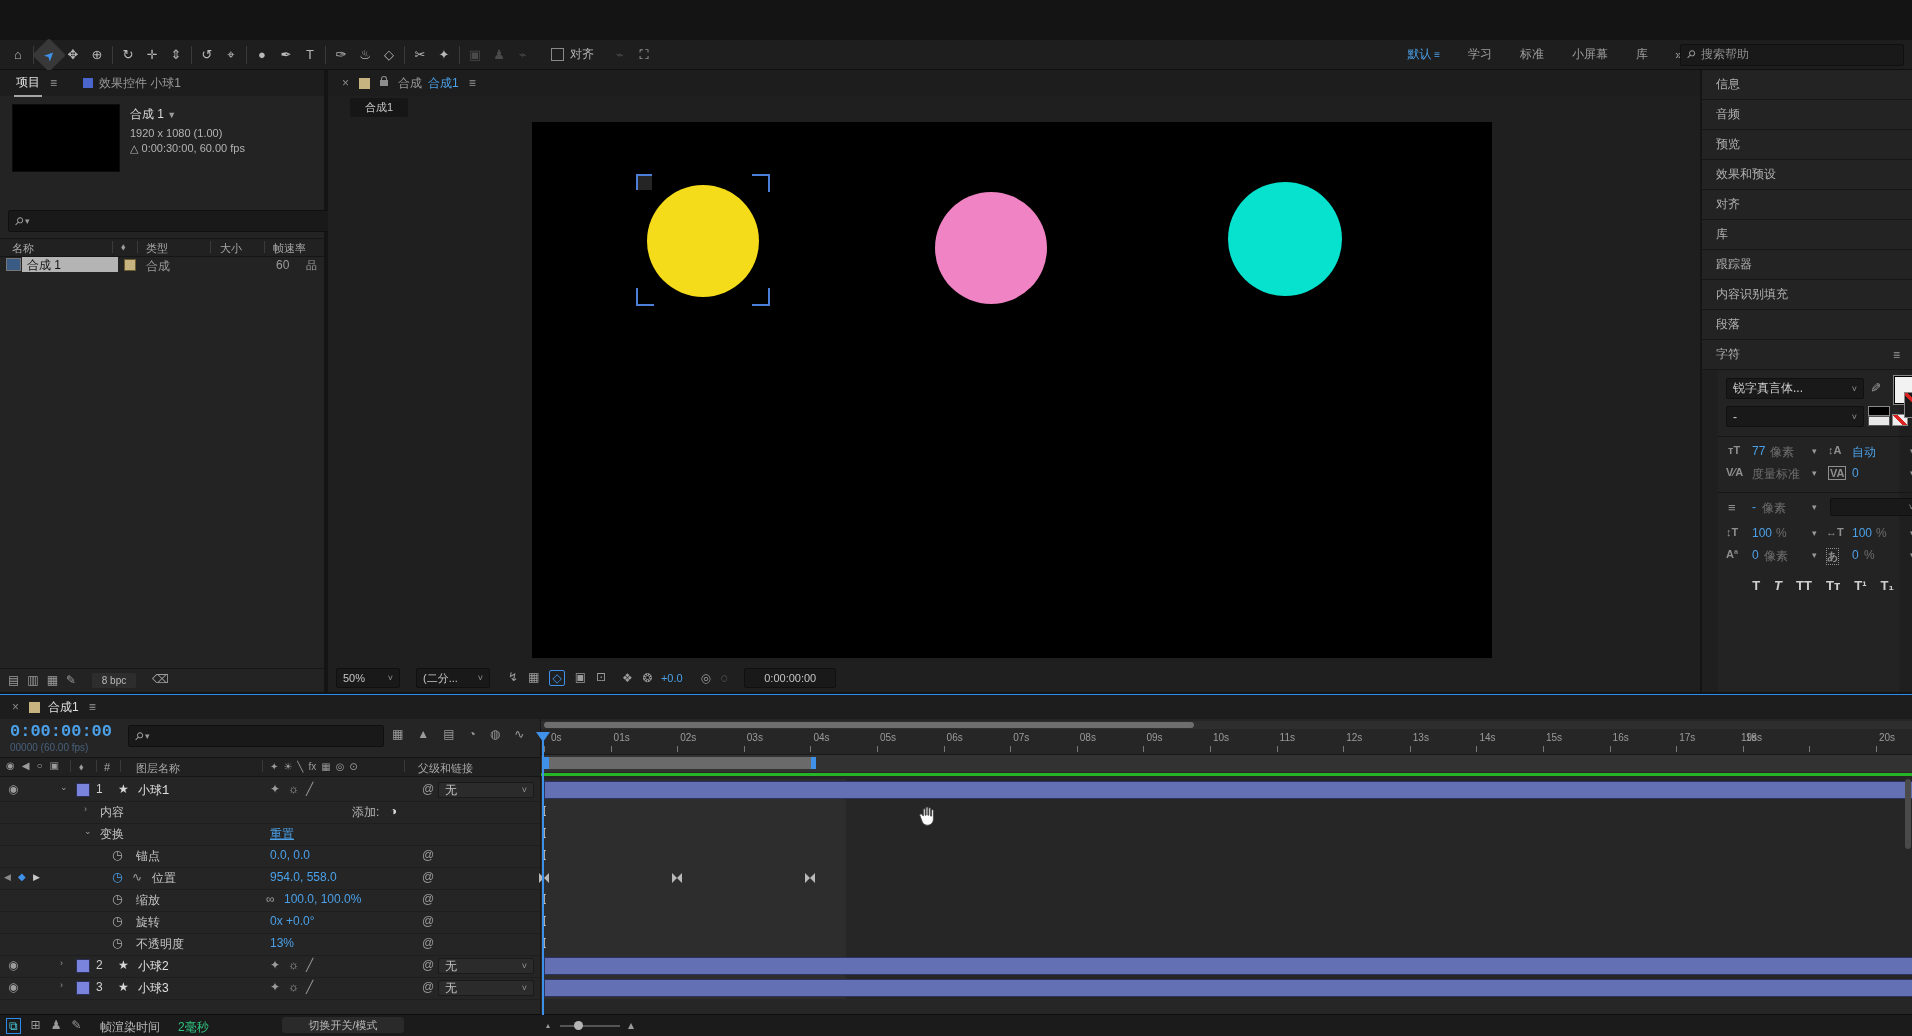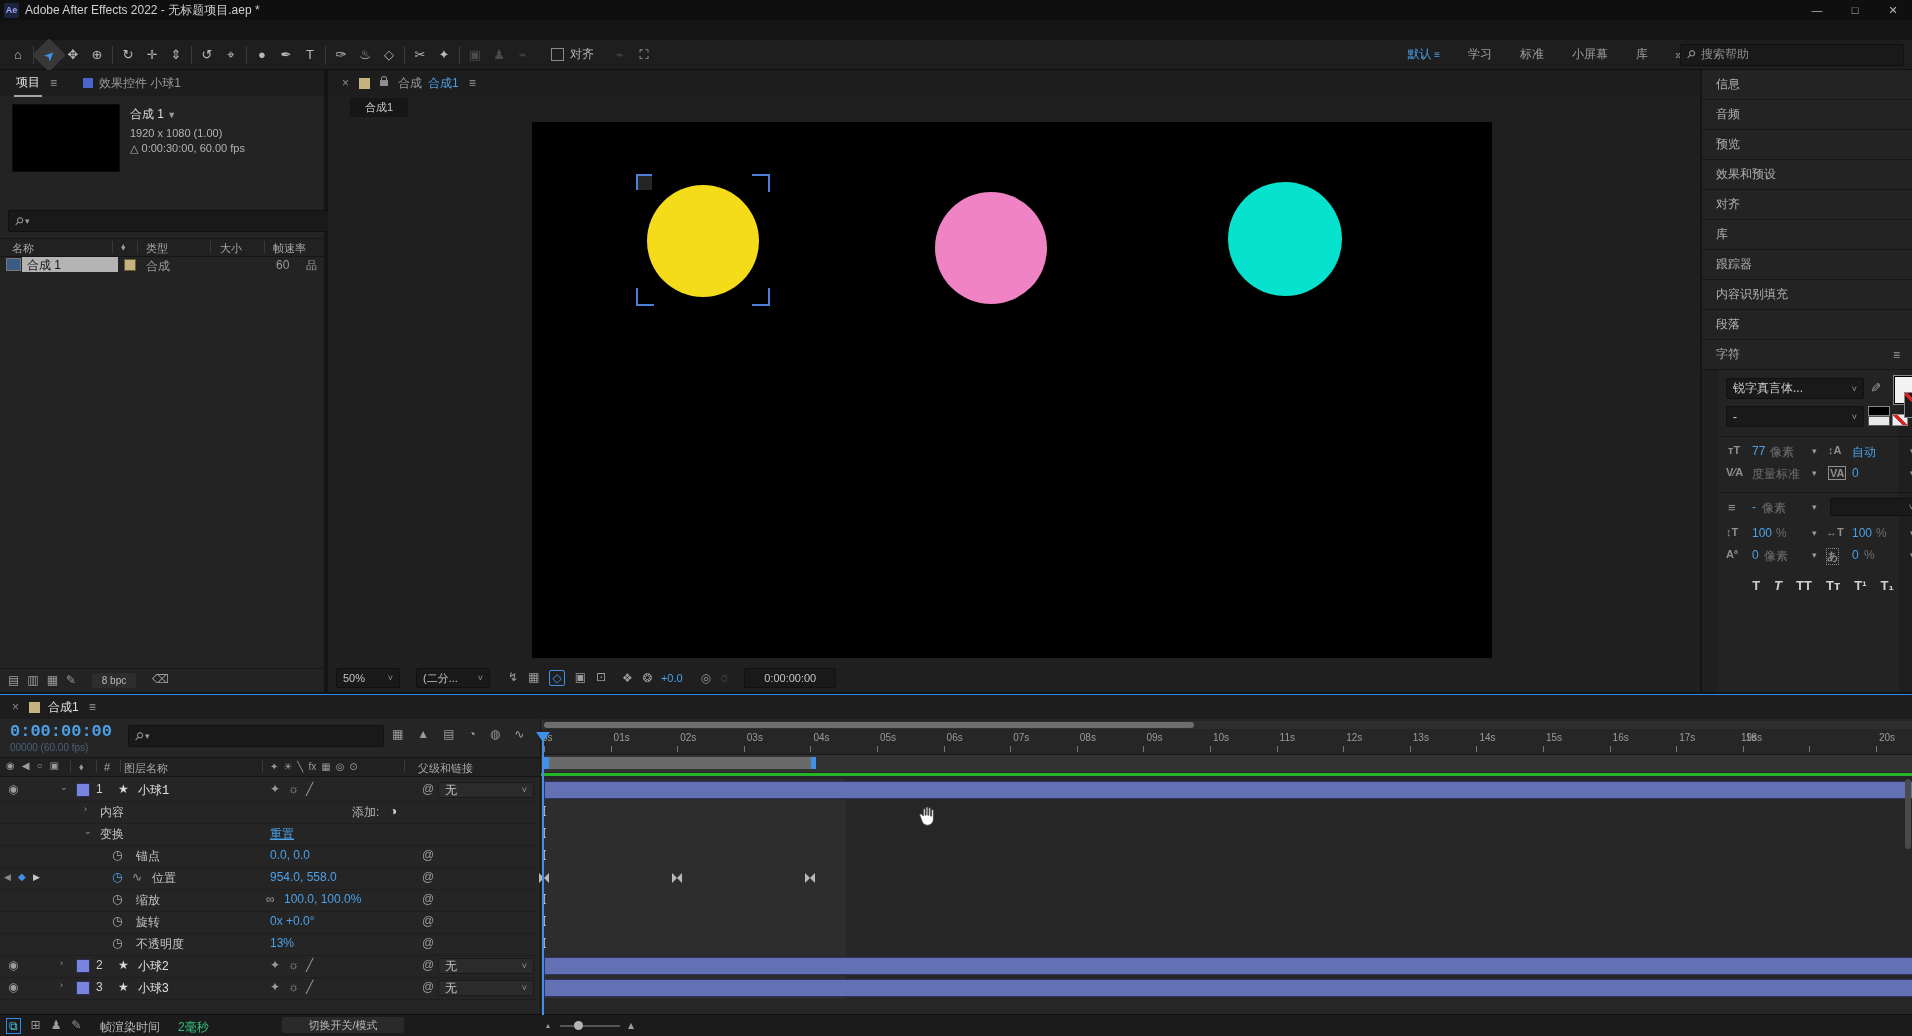--- a/index.html
+++ b/index.html
@@ -61,29 +61,20 @@
   .corner.tr{border-right:2px solid #4d7fd9;border-top:2px solid #4d7fd9;}
   .corner.bl{border-left:2px solid #4d7fd9;border-bottom:2px solid #4d7fd9;}
   .corner.br{border-right:2px solid #4d7fd9;border-bottom:2px solid #4d7fd9;}
   .vf-chip{height:20px;background:#191919;border:1px solid #101010;border-radius:2px;display:flex;align-items:center;justify-content:space-between;padding:0 6px;box-sizing:border-box;color:#c4c4c4;font-size:11px;}
 </style>
 </head>
 <body>
 
 <div id="app">
 
-  <div class="titlebar r">
-    <div class="ae-logo">Ae</div>
-    <span style="color:#d0d0d0;font-size:12px;">Adobe After Effects 2022 - 无标题项目.aep *</span>
-    <div class="win-btns">
-      <div class="win-btn">—</div>
-      <div class="win-btn">□</div>
-      <div class="win-btn">✕</div>
-    </div>
-  </div>
 
 
   <div class="toolbar r">
     <div id="toolbar-tools" style="display:flex;align-items:center;padding-left:6px;">
         <span class="tool">⌂</span>
         <div class="tool-sep"></div>
         <span class="tool active" style="transform: rotate(-45deg);">➤</span>
         <span class="tool">✥</span>
         <span class="tool">⊕</span>
         <div class="tool-sep"></div>
@@ -371,41 +362,41 @@
           <span class="icon">◉</span>
           <span class="icon">◀</span>
           <span class="icon">○</span>
           <span class="icon">▣</span>
         </span>
       <span class="csep" style="left:70px;"></span>
       <span class="r icon" style="left:79px;top:3px;font-size:10px;">⬧</span>
       <span class="csep" style="left:96px;"></span>
       <span class="r" style="left:104px;top:3px;">#</span>
       <span class="csep" style="left:120px;"></span>
-      <span class="r" style="left:124px;top:3px;text-align:right;">图层名称</span>
+      <span class="r" style="left:136px;top:3px;text-align:right;">图层名称</span>
       <span class="csep" style="left:262px;"></span>
       <span class="r" id="tl-switch-header-icons" style="left:270px;top:3px;display:flex;gap:5px;font-size:10px;">
           <span class="icon">✦</span>
           <span class="icon">☀</span>
           <span class="icon">╲</span>
           <span class="icon">fx</span>
           <span class="icon">▦</span>
           <span class="icon">◎</span>
           <span class="icon">⊙</span>
         </span>
       <span class="csep" style="left:404px;"></span>
       <span class="r" style="left:418px;top:3px;">父级和链接</span>
     </div>
 
     <div class="r" style="left:540px;top:24px;width:1372px;height:60px;background:#262626;border-left:1px solid #171717;">
       <div class="r" style="left:0;top:2px;width:1372px;height:8px;background:#2e2e2e;">
         <div class="r" style="left:3px;top:1px;width:650px;height:6px;background:#6e6e6e;border-radius:3px;"></div>
       </div>
       <div class="r" id="ruler-labels" style="left:0;top:13px;width:1372px;height:22px;border-bottom:1px solid #191919;">
-          <span class="rlabel" style="left: 1px;">0s</span>
+          <span class="rlabel" style="left: 10px;">0s</span>
           <span class="rtick" style="left: 3px;"></span>
           <span class="rlabel" style="left: 72.6px;">01s</span>
           <span class="rtick" style="left: 69.6px;"></span>
           <span class="rlabel" style="left: 139.2px;">02s</span>
           <span class="rtick" style="left: 136.2px;"></span>
           <span class="rlabel" style="left: 205.8px;">03s</span>
           <span class="rtick" style="left: 202.8px;"></span>
           <span class="rlabel" style="left: 272.4px;">04s</span>
           <span class="rtick" style="left: 269.4px;"></span>
           <span class="rlabel" style="left: 339px;">05s</span>

